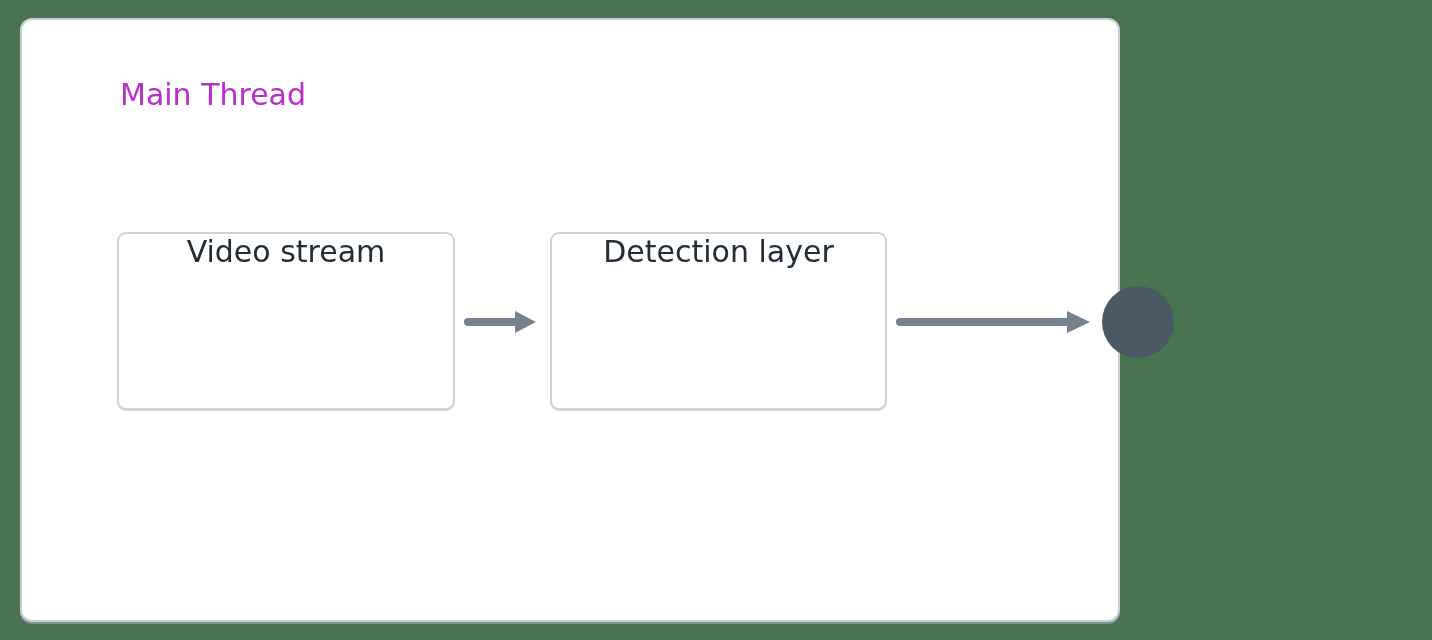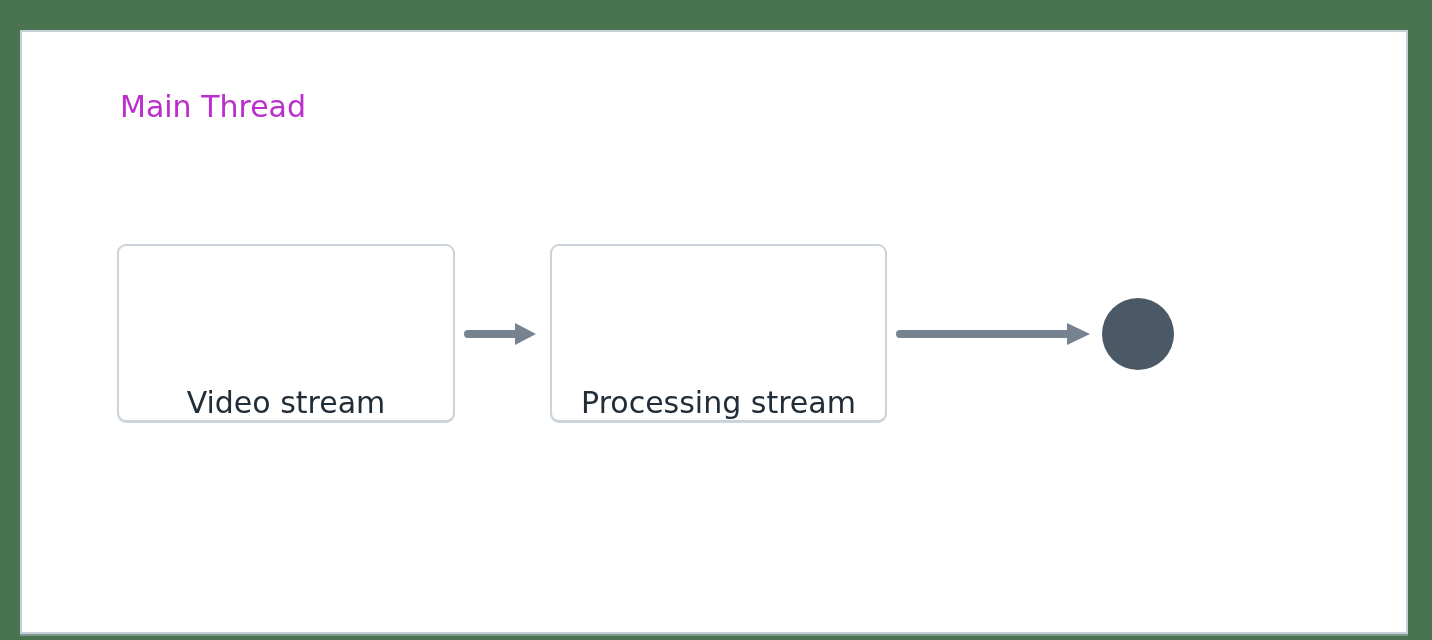--- a/index.html
+++ b/index.html
@@ -6,45 +6,44 @@
   html, body { width: 1432px; height: 640px; }
   body {
     font-family: "DejaVu Sans", "Liberation Sans", sans-serif;
     background: var(--background, #4a7350);
     position: relative;
     overflow: hidden;
   }
   .panel {
     position: absolute;
     left: 20px; top: 18px;
-    width: 1388px; height: 604px;
+    width: 1100px; height: 604px;
     background: var(--panel-bg, #ffffff);
     border: 2px solid var(--panel-border, #c5cfd8);
-    border-radius: 0;
+    border-radius: 12px;
     box-shadow: 0 2px 0 rgba(168,184,196,0.55);
-    margin-top: 12px;
   }
   .thread-title {
     position: absolute;
     left: 98px; top: 58px;           
     font-size: 30px;
     line-height: 34px;
     color: var(--title, #bb2dcc);
     white-space: nowrap;
   }
   .node {
     position: absolute;
     top: 212px;                       
     height: 178px;
     background: var(--panel-bg, #ffffff);
     border: 2px solid var(--node-border, #cbd4dc);
     border-radius: 9px;
     box-shadow: 0 1px 0 rgba(186,198,208,0.7);
     display: flex;
-    align-items: flex-end;
+    align-items: flex-start;
     justify-content: center;
     font-size: 30px;
     color: var(--node-text, #212d38);
     white-space: nowrap;
   }
   .node-video { left: 95px; width: 338px; }      
   .node-processing { left: 528px; width: 337px; }
   .arrow {
     position: absolute;
     top: 282px;                       
@@ -81,21 +80,21 @@
   <div class="node node-video">
     <span>Video stream</span>
   </div>
 
   <svg class="arrow arrow-1" viewBox="0 0 80 40" aria-hidden="true">
     <line x1="8" y1="20" x2="55" y2="20"></line>
     <polygon points="55,9 76,20 55,31"></polygon>
   </svg>
 
   <div class="node node-processing">
-    <span>Processing stream</span>
+    <span>Detection layer</span>
   </div>
 
   <svg class="arrow arrow-2" viewBox="0 0 200 40" aria-hidden="true">
     <line x1="8" y1="20" x2="175" y2="20"></line>
     <polygon points="175,9 198,20 175,31"></polygon>
   </svg>
 
   <div class="endpoint-circle"></div>
 
 

